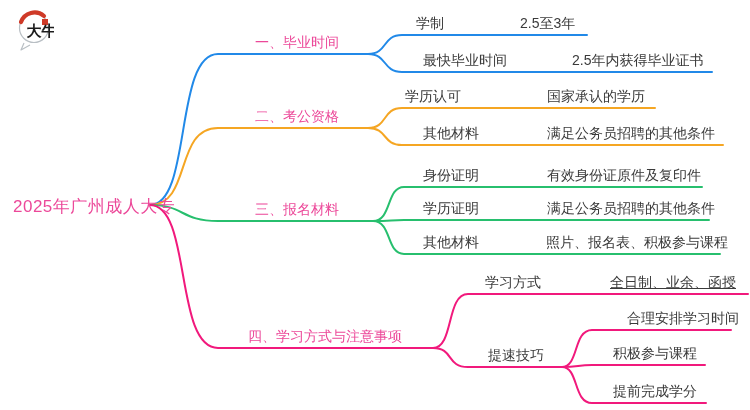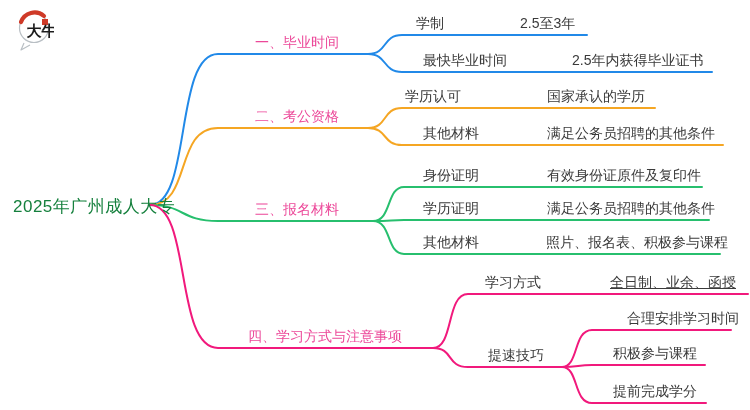--- a/index.html
+++ b/index.html
@@ -8,21 +8,21 @@
     background:#ffffff;
     font-family:"Liberation Sans","DejaVu Sans",sans-serif;
   }
   svg.lines{position:absolute;left:0;top:0;z-index:1;}
   .txt{
     position:absolute;z-index:2;white-space:nowrap;
     font-size:14px;line-height:1.25;color:#3a3a3a;
   }
   .branch-label{color:#ec4899;}
   .root-topic{
-    font-size:17px;font-weight:500;color:#15803d;letter-spacing:.5px;
+    font-size:17px;font-weight:500;color:#ec4899;letter-spacing:.5px;
   }
   
   .logo{
     position:absolute;left:16px;top:8px;z-index:3;
     display:flex;align-items:center;gap:16px;justify-content:space-between;
   }
   .logo-text{display:flex;flex-direction:column;line-height:1.1;}
   .logo-name{font-size:15px;font-weight:bold;letter-spacing:2px;}
   .logo-url{font-size:11.5px;font-weight:bold;letter-spacing:.4px;margin-top:1px;}
 </style>

